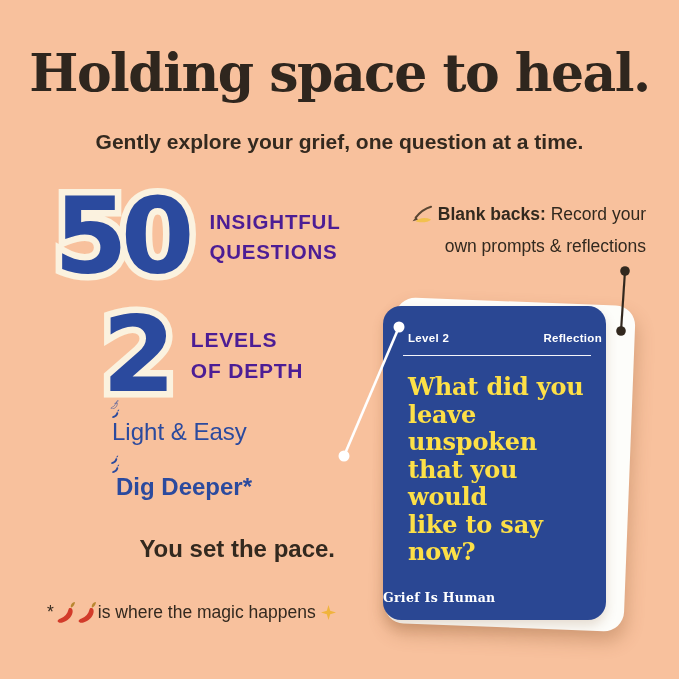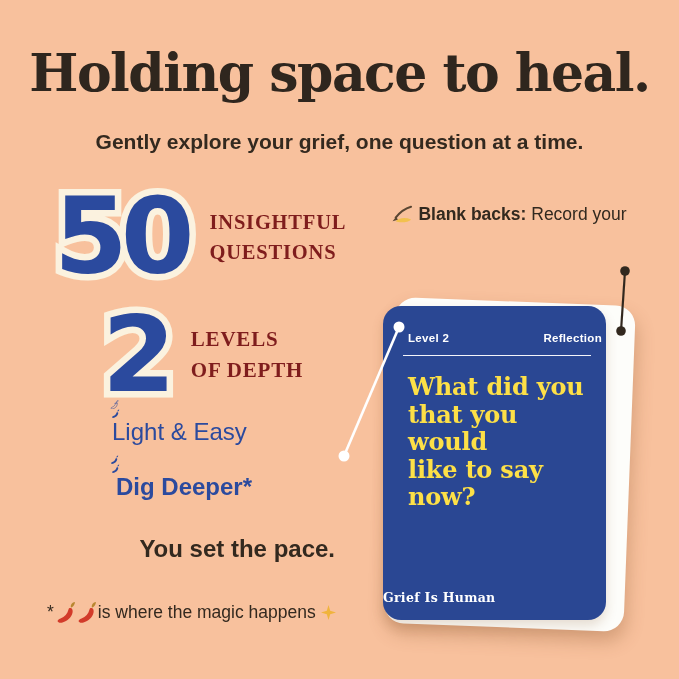--- a/index.html
+++ b/index.html
@@ -41,33 +41,33 @@
     font-weight:bold;
     font-size:106px;
     line-height:1;
     letter-spacing:-7px;
     padding:0 8px;
   }
   .bignum .stroke { -webkit-text-stroke:13px #fbf2df; color:#fbf2df; }
   .bignum .fill   { position:absolute; left:8px; top:0; color:#2b4a9e; }
   .biglabel {
     margin-left:14px;
-    font-family:Liberation Serif, serif;
-    font-weight:bold;
-    color:#7f1d1d;
+    font-family:Liberation Sans, sans-serif;
+    font-weight:bold;
+    color:#4c1d95;
     font-size:20.5px;
     line-height:30px;
     letter-spacing:0.8px;
   }
   .feature-2 .biglabel { font-size:21px; line-height:31px; }
 
   
   .blank-backs {
     position:absolute; left:372px; top:200px; width:274px;
-    text-align:center;
+    text-align:right;
     font-size:17.5px; line-height:29px;
     color:#32291f; z-index:4;
   }
   .blank-backs b { font-weight:bold; }
   .hand-icon { display:inline-block; vertical-align:-3px; margin-right:5px; }
 
   
   .spice { position:absolute; left:96px; top:400px; }
   .spice-row { display:flex; align-items:flex-start; margin-bottom:9px; height:46px;flex-direction:column; }
   .chili { width:37px; height:41px; }
@@ -146,20 +146,21 @@
   <div class="card-white"></div>
 
   <div class="card-blue">
     <div class="card-head">
       <span>Level 2</span>
       <span>Reflection</span>
     </div>
     <div class="card-rule"></div>
     <div class="card-question">
       <div>What did you</div>
+      <div>leave unspoken</div>
       <div>that you would</div>
       <div>like to say now?</div>
     </div>
     <div class="card-brand">Grief Is Human</div>
   </div>
 
   <div class="title">Holding space to heal.</div>
   <div class="subtitle">Gently explore your grief, one question at a time.</div>
 
   <div class="feature feature-50">
@@ -175,20 +176,21 @@
 
   <div class="blank-backs">
     <span class="hand-icon">
       <svg width="22" height="18" viewBox="0 0 24 20">
         <path d="M22 2 C 15 4 9 9 5 14" stroke="#5a4632" stroke-width="2.4" fill="none" stroke-linecap="round"></path>
         <path d="M5.5 13 L1.5 18 L7.5 16.5 Z" fill="#5a4632"></path>
         <path d="M5 18 C 9 14 16 13.5 22 16 C 19.5 19 10 20.5 5 18 Z" fill="#f2c14e"></path>
       </svg>
     </span><b>Blank backs:</b>
     <span>Record your</span>
+    <div>own prompts &amp; reflections</div>
   </div>
 
   <div class="feature feature-2">
     <div class="bignum">
       <span class="stroke">2</span>
       <span class="fill">2</span>
     </div>
     <div class="biglabel">
       <div>LEVELS</div>
       <div>OF DEPTH</div>

